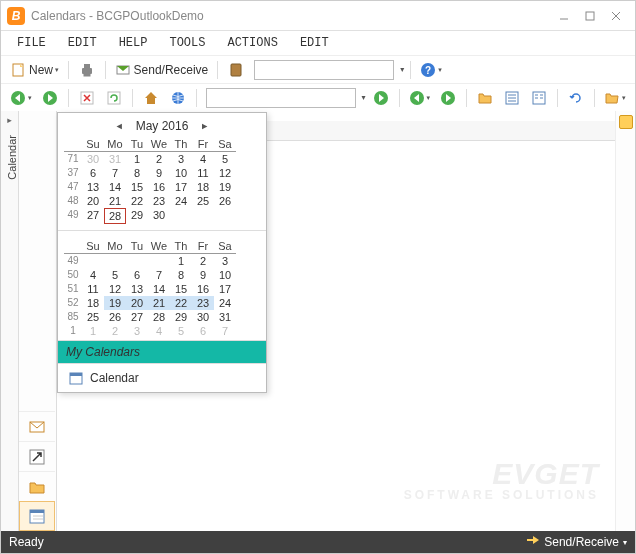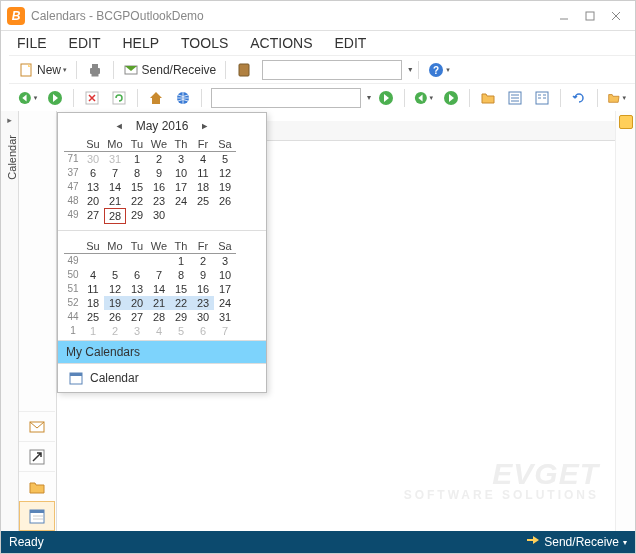--- a/index.html
+++ b/index.html
@@ -7,24 +7,24 @@
 
 
 .titlebar { height: 30px; background: #fff; display: flex; align-items: center; padding: 0 6px; border-bottom: 1px solid #e0e0e0; }
 .app-icon { width: 18px; height: 18px; border-radius: 4px; background: #ff8c1a; color: #fff; font-weight: bold; font-style: italic; display: flex; align-items: center; justify-content: center; font-size: 12px; margin-right: 6px; }
 .title-text { color: #888; flex: 1; font-size: 12px; }
 .winbtn { width: 26px; height: 20px; display: flex; align-items: center; justify-content: center; color: #888; }
 .winbtn svg { width: 10px; height: 10px; }
 
 
 .menubar { height: 24px; display: flex; align-items: center; padding: 0 6px; gap: 2px; }
-.menuitem { padding: 3px 10px; font-size: 14px; color: #333; }
-
-
-.toolbar { height: 28px; display: flex; align-items: center; padding: 12px 6px; gap: 3px; border-top: 1px solid #eee; margin-left: 8px; }
+.menuitem { padding: 3px 10px; font-size: 12px; color: #333; font-family: Liberation Mono, monospace; }
+
+
+.toolbar { height: 28px; display: flex; align-items: center; padding: 12px 6px; gap: 3px; border-top: 1px solid #eee; }
 .tbtn { min-width: 24px; height: 24px; display: flex; align-items: center; justify-content: center; padding: 0 3px; border-radius: 2px; position: relative; }
 .tbtn .dd { font-size: 7px; color: #555; margin-left: 2px; }
 .tbtn svg { width: 16px; height: 16px; }
 .sep { width: 1px; height: 18px; background: #ddd; margin: 0 3px; }
 .tbox { height: 20px; border: 1px solid #bbb; background: #fff; }
 
 
 .ico-new rect{fill:#fff;stroke:#c98a2f;} .ico-new path{fill:#ffd37a;}
 .ico-print rect,.ico-print path{fill:#888;}
 .ico-sr rect{fill:#fff;stroke:#888;} .ico-sr path{fill:#5aa02c;}
@@ -67,26 +67,26 @@
 .calhead { display: flex; align-items: center; justify-content: center; gap: 8px; padding: 2px 0 4px; color: #333; font-size: 12px; }
 .calhead .arrow { font-size: 9px; color: #555; cursor: default; padding: 0 4px; }
 .calgrid { display: grid; grid-template-columns: 18px repeat(7, 22px); gap: 0; font-size: 11px; }
 .calgrid .dow { text-align: center; color: #444; padding: 1px 0; border-bottom: 1px solid #999; }
 .calgrid .wk { text-align: center; color: #888; font-size: 10px; padding: 1px 0; }
 .calgrid .d { text-align: center; padding: 1px 0; color: #333; }
 .calgrid .d.other { color: #bbb; }
 .calgrid .d.today { border: 1px solid #c0392b; }
 .calgrid .d.sel { background: #cfe4f7; }
 .caldivider { height: 1px; background: #ddd; margin: 4px 0; }
-.mycal-head { background: #7dd3fc; border-top: 1px solid #ddd; border-bottom: 1px solid #ddd; padding: 4px 8px; font-size: 12px; color: #333; }
+.mycal-head { background: #14b8a6; border-top: 1px solid #ddd; border-bottom: 1px solid #ddd; padding: 4px 8px; font-size: 12px; color: #333; font-style: italic; }
 .mycal-item { padding: 6px 10px; display: flex; align-items: center; gap: 6px; font-size: 12px; }
 .mycal-item svg { width: 16px; height: 16px; }
 
 
-.statusbar { height: 22px; background: #0c4a6e; color: #fff; display: flex; align-items: center; padding: 0 8px; font-size: 12px; }
+.statusbar { height: 22px; background: #404040; color: #fff; display: flex; align-items: center; padding: 0 8px; font-size: 12px; }
 .statusbar .left { flex: 1; }
 .statusbar .sr { display: flex; align-items: center; gap: 4px; }
 .statusbar svg { width: 14px; height: 14px; }
 
 
 .watermark { position: absolute; right: 16px; bottom: 30px; font-family: Arial, sans-serif; color: #eee; pointer-events: none; text-align: right; line-height: 1; }
 .watermark .l1 { font-size: 30px; font-weight: 800; font-style: italic; letter-spacing: 1px; }
 .watermark .l2 { font-size: 12px; letter-spacing: 3px; font-weight: 600; }
 
 </style>
@@ -416,21 +416,21 @@
           <div class="d">16</div>
           <div class="d">17</div>
           <div class="wk">52</div>
           <div class="d">18</div>
           <div class="d sel">19</div>
           <div class="d sel">20</div>
           <div class="d sel">21</div>
           <div class="d sel">22</div>
           <div class="d sel">23</div>
           <div class="d">24</div>
-          <div class="wk">44</div>
+          <div class="wk">85</div>
           <div class="d">25</div>
           <div class="d">26</div>
           <div class="d">27</div>
           <div class="d">28</div>
           <div class="d">29</div>
           <div class="d">30</div>
           <div class="d">31</div>
           <div class="wk">1</div>
           <div class="d other">1</div>
           <div class="d other">2</div>

